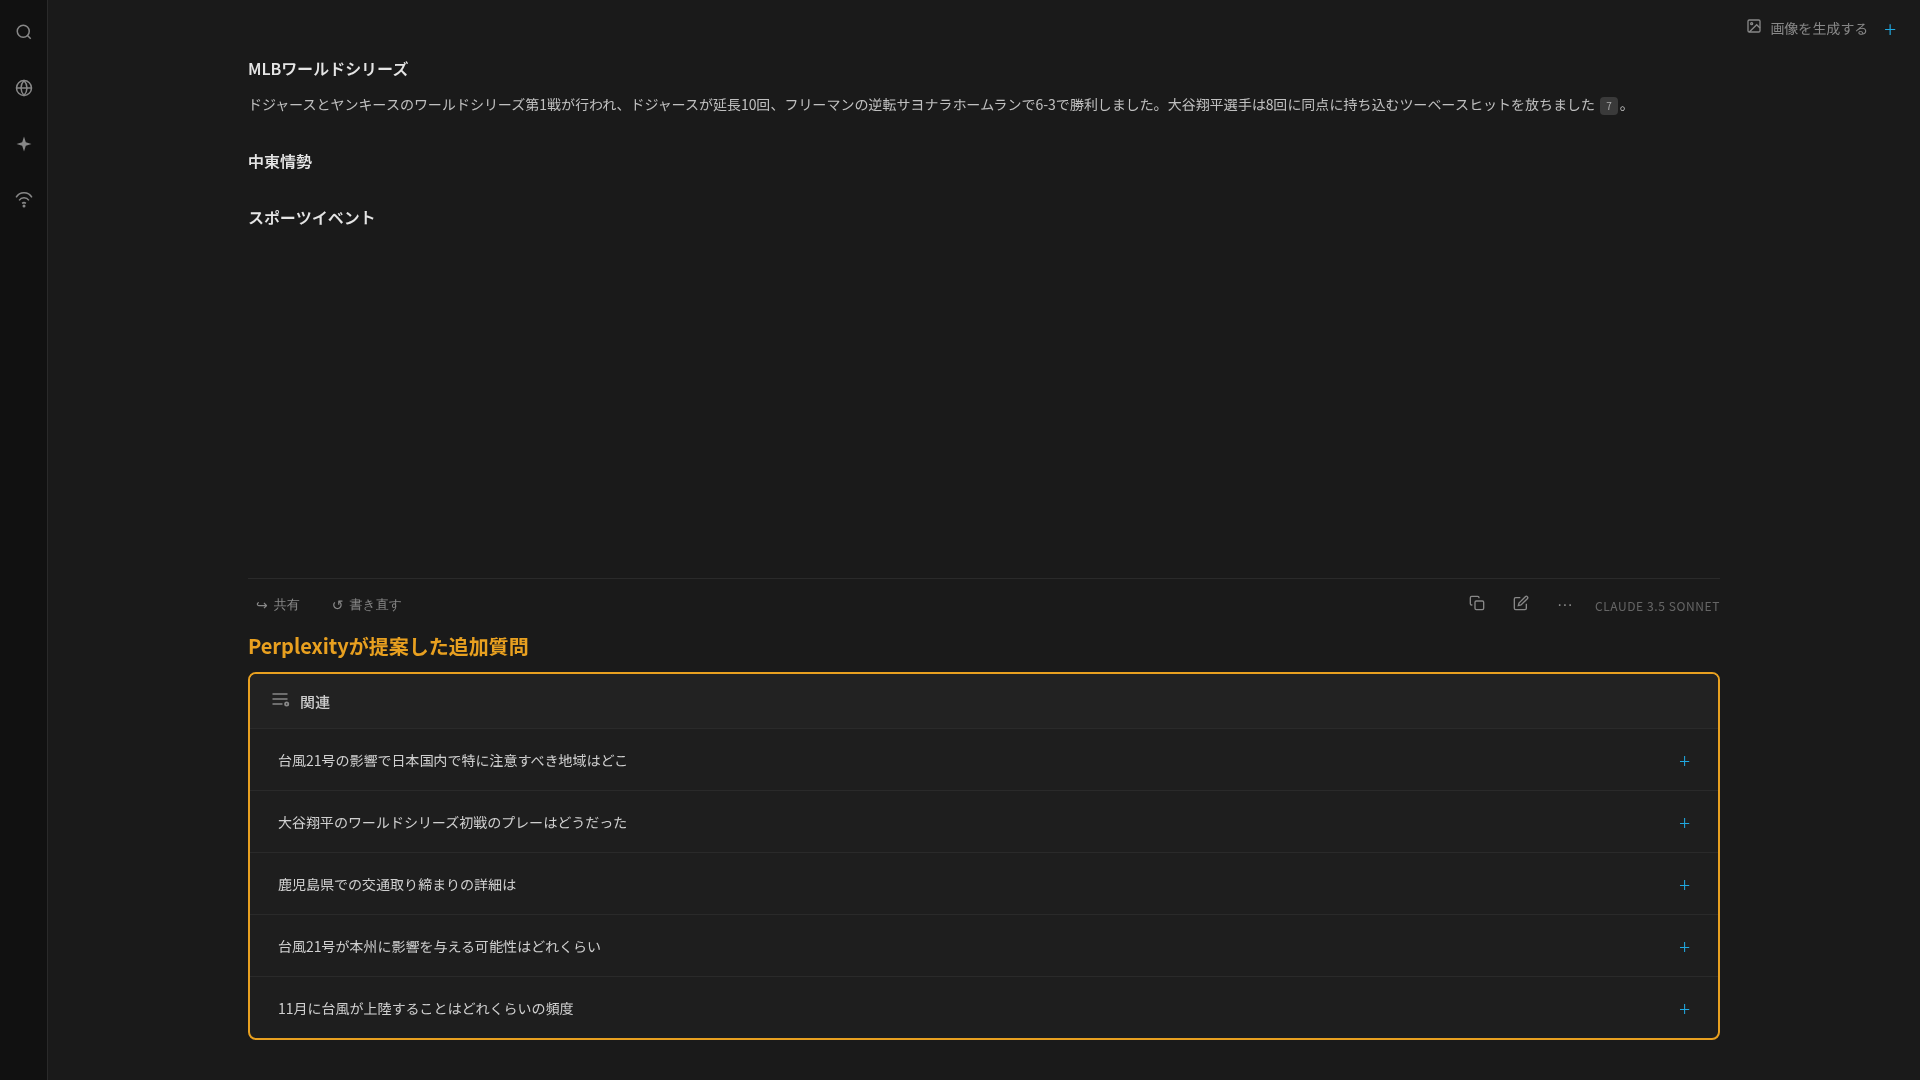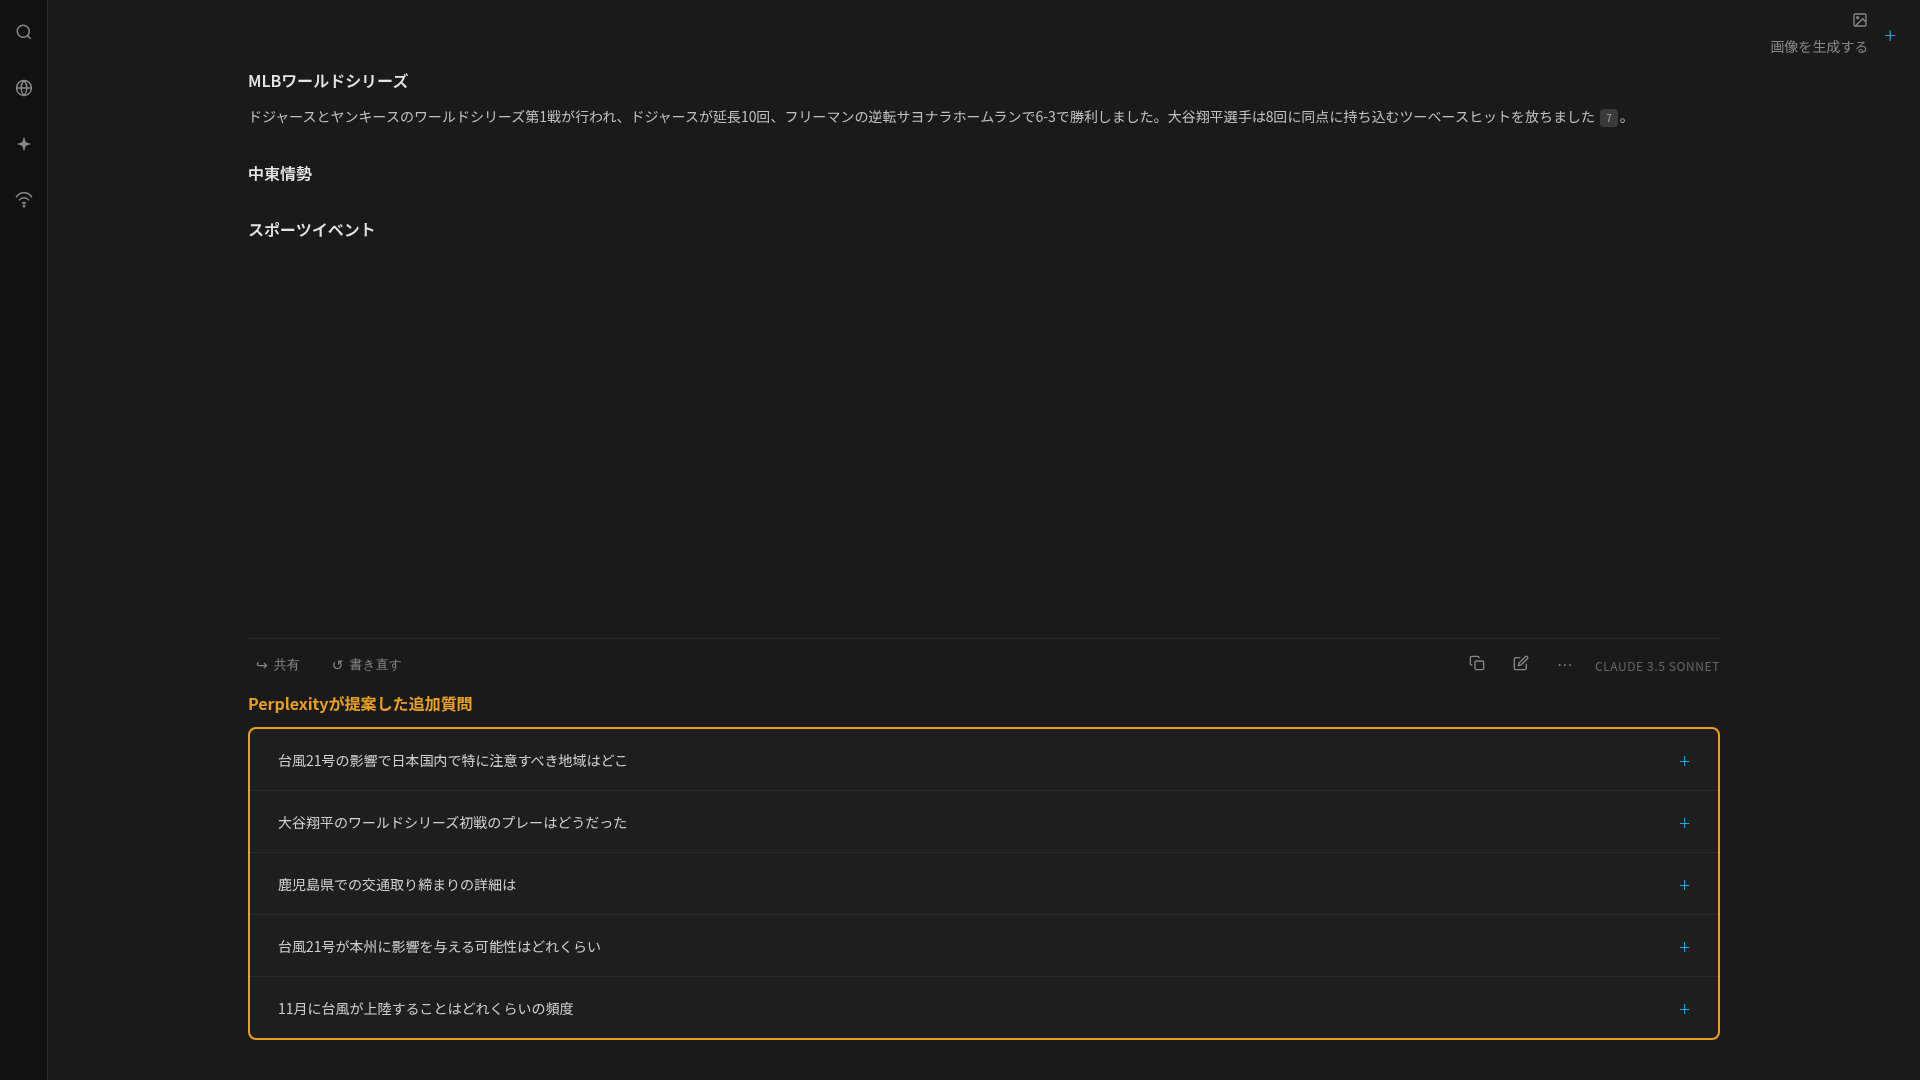--- a/index.html
+++ b/index.html
@@ -48,26 +48,25 @@
     .topbar {
       display: flex;
       justify-content: flex-end;
       align-items: center;
       padding: 12px 24px;
       gap: 16px;
       flex-shrink: 0;
     }
     .topbar-generate-image {
       display: flex;
-      align-items: flex-end;
+      align-items: flex-start;
       gap: 8px;
       color: #888;
       font-size: 14px;
       cursor: pointer;
-      flex-direction: column;
     }
     .topbar-plus {
       color: #20a8e0;
       font-size: 22px;
       cursor: pointer;
       font-weight: 300;
     }
 
     
     .content {
@@ -159,21 +158,21 @@
       border: none;
     }
 
     
     .perplexity-section {
       margin: 0 200px;
       padding-bottom: 40px;
       flex-shrink: 0;
     }
     .perplexity-title {
-      font-size: 16px;
+      font-size: 20px;
       font-weight: 700;
       color: #e8a020;
       margin-bottom: 12px;
     }
     .perplexity-box {
       border: 2px solid #e8a020;
       border-radius: 8px;
       overflow: hidden;
       background: #1e1e1e;
     }
@@ -302,20 +301,31 @@
         <path d="M18.5 2.5a2.121 2.121 0 0 1 3 3L12 15l-4 1 1-4 9.5-9.5z"></path>
       </svg>
     </button>
     <button class="action-icon-btn">···</button>
     <span class="model-label">CLAUDE 3.5 SONNET</span>
   </div>
 
   <div class="perplexity-section">
     <div class="perplexity-title">Perplexityが提案した追加質問</div>
     <div class="perplexity-box">
+      <div class="perplexity-header">
+        <span class="perplexity-header-icon">
+          <svg width="20" height="20" viewBox="0 0 24 24" fill="none" stroke="currentColor" stroke-width="2">
+            <line x1="3" y1="6" x2="21" y2="6"></line>
+            <line x1="3" y1="12" x2="21" y2="12"></line>
+            <line x1="3" y1="18" x2="15" y2="18"></line>
+            <circle cx="20" cy="18" r="2"></circle>
+          </svg>
+        </span>
+        <span class="perplexity-header-label">関連</span>
+      </div>
 
       <div class="perplexity-item">
         <span class="perplexity-item-text">台風21号の影響で日本国内で特に注意すべき地域はどこ</span>
         <span class="perplexity-item-plus">+</span>
       </div>
       <div class="perplexity-item">
         <span class="perplexity-item-text">大谷翔平のワールドシリーズ初戦のプレーはどうだった</span>
         <span class="perplexity-item-plus">+</span>
       </div>
       <div class="perplexity-item">

